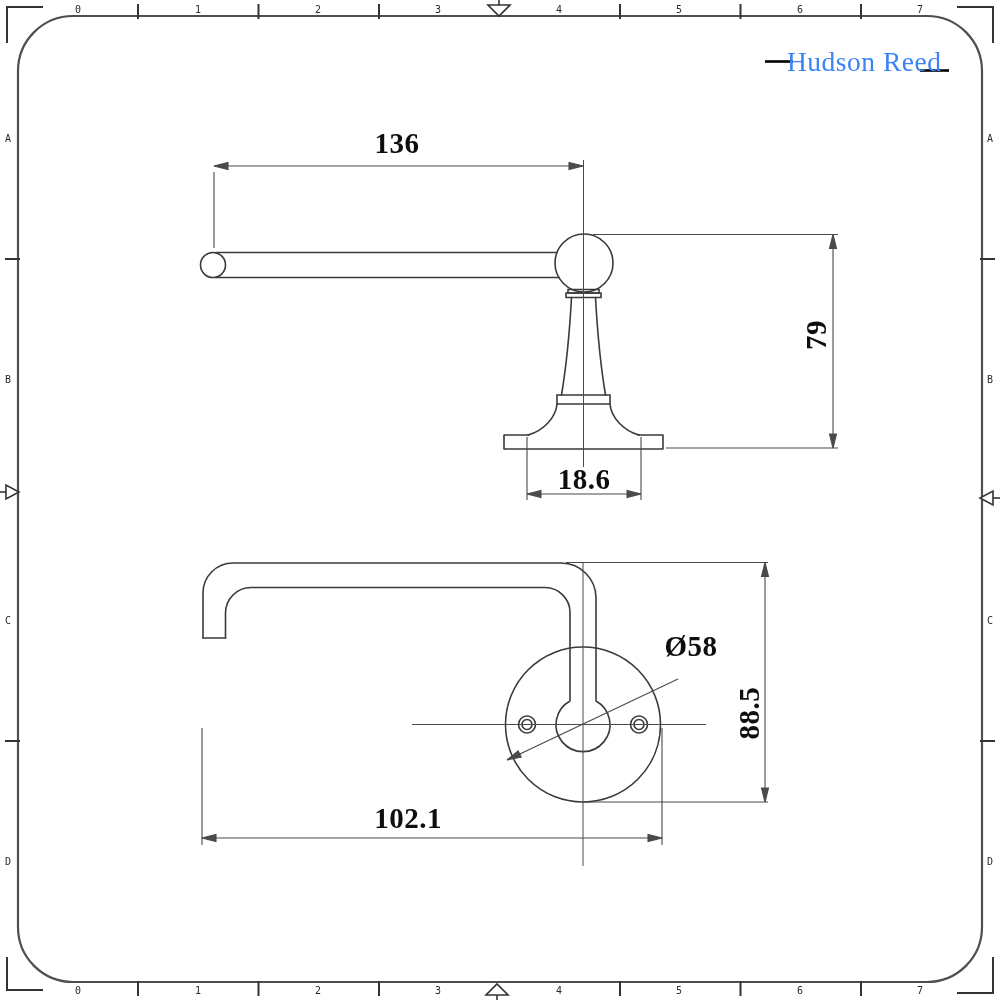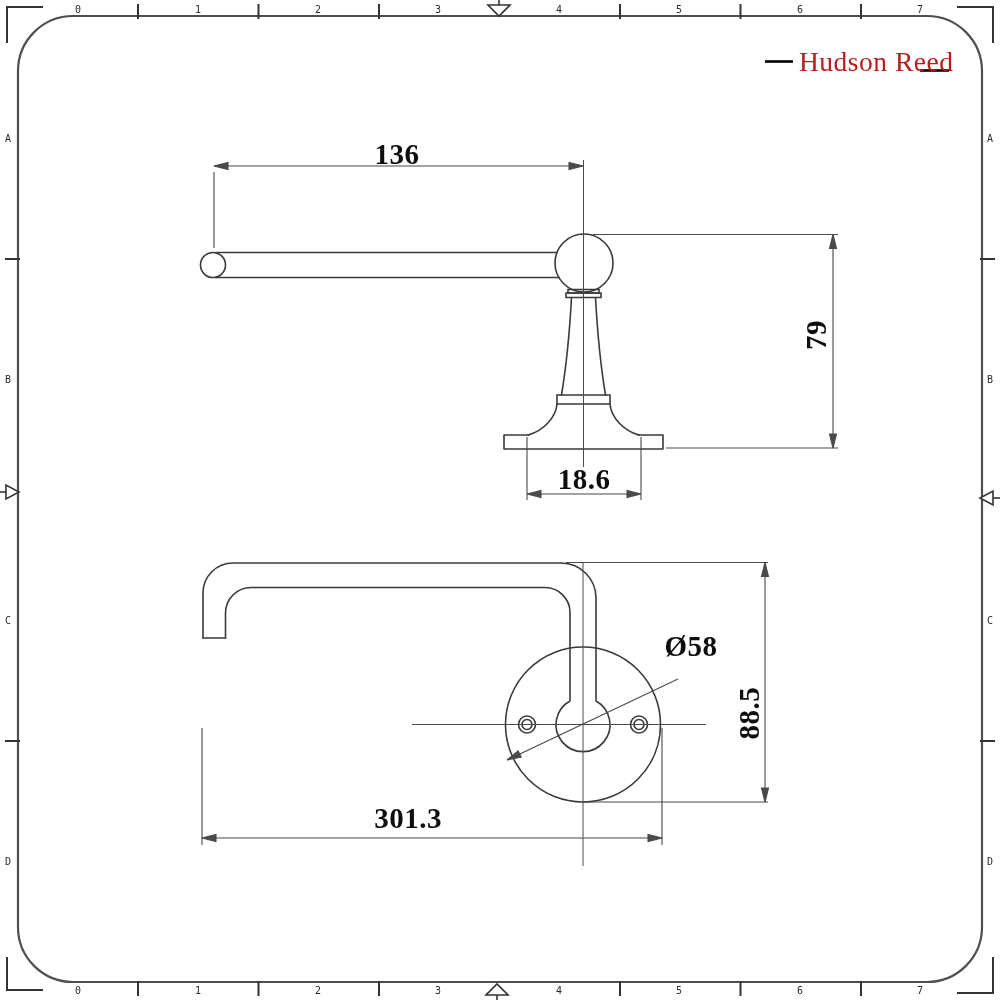--- a/index.html
+++ b/index.html
@@ -12,23 +12,22 @@
     position:absolute; font:700 29px "Liberation Serif", serif; color:#0e0e0e;
     transform:translate(-50%,-50%); white-space:nowrap; letter-spacing:0.5px;
   }
   .dim-text.rot { transform:translate(-50%,-50%) rotate(-90deg); }
   .ruler-num {
     position:absolute; font:400 10px "DejaVu Sans Mono", monospace; color:#2b2b2b;
     transform:translate(-50%,-50%);
   }
   .logo {
     position:absolute; left:787px; top:46px;
-    font:400 27.5px "Liberation Serif", serif; color:#b91c1c; letter-spacing:0.5px;
+    font:400 27.5px "Liberation Serif", serif; color:#3b82f6; letter-spacing:0.5px;
     white-space:nowrap;
-    margin-left:12px;
   }
 </style>
 </head>
 <body>
 
 <div class="sheet">
 
   <svg width="1000" height="1000" viewBox="0 0 1000 1000">
 
     <g fill="none" stroke="#4f4f4f">
@@ -159,20 +158,20 @@
   <span class="ruler-num" style="left:8px; top:379px">B</span>
   <span class="ruler-num" style="left:8px; top:620px">C</span>
   <span class="ruler-num" style="left:8px; top:861px">D</span>
   <span class="ruler-num" style="left:990px; top:138px">A</span>
   <span class="ruler-num" style="left:990px; top:379px">B</span>
   <span class="ruler-num" style="left:990px; top:620px">C</span>
   <span class="ruler-num" style="left:990px; top:861px">D</span>
 
   <div class="logo">Hudson Reed</div>
 
-  <div class="dim-text" style="left:397px; top:154px">136</div>
+  <div class="dim-text" style="left:397px; top:143px">136</div>
   <div class="dim-text rot" style="left:816px; top:335px">79</div>
   <div class="dim-text" style="left:584px; top:479px">18.6</div>
   <div class="dim-text" style="left:691px; top:646px">Ø58</div>
   <div class="dim-text rot" style="left:749px; top:713px">88.5</div>
-  <div class="dim-text" style="left:408px; top:818px">301.3</div>
+  <div class="dim-text" style="left:408px; top:818px">102.1</div>
 
 </div>
 
 </body></html>

